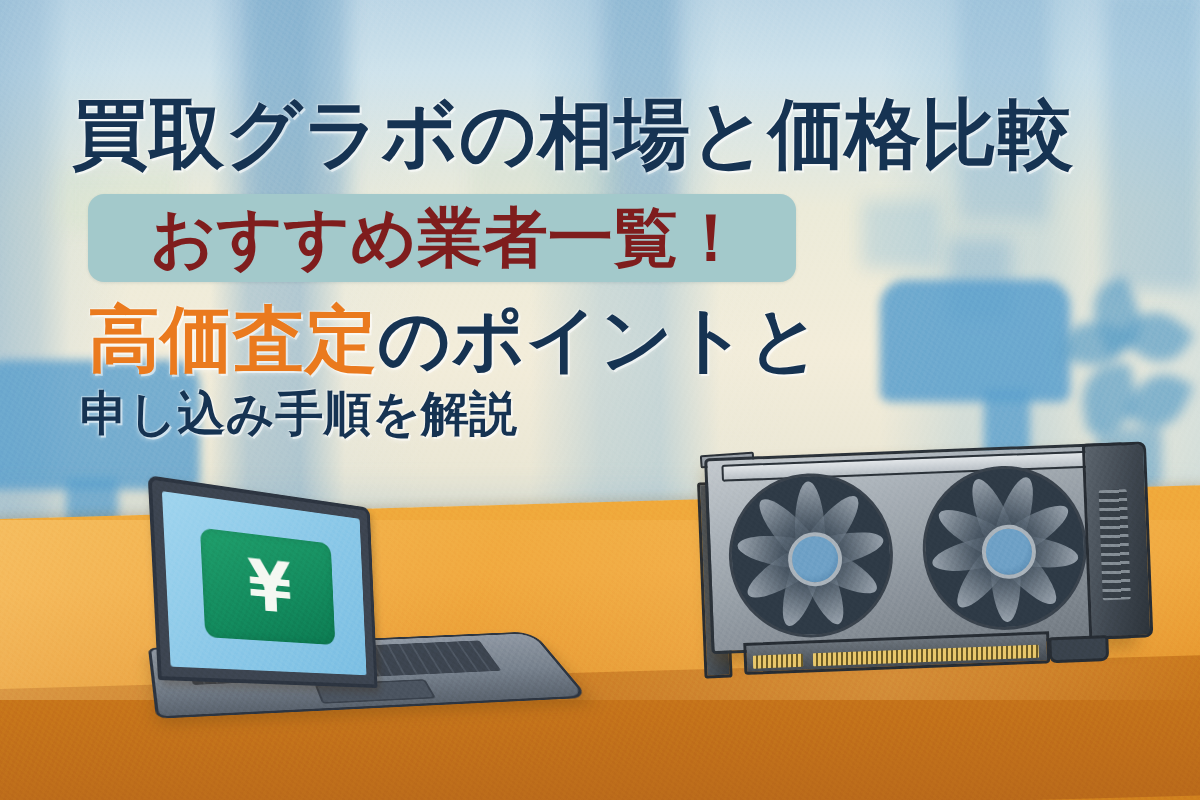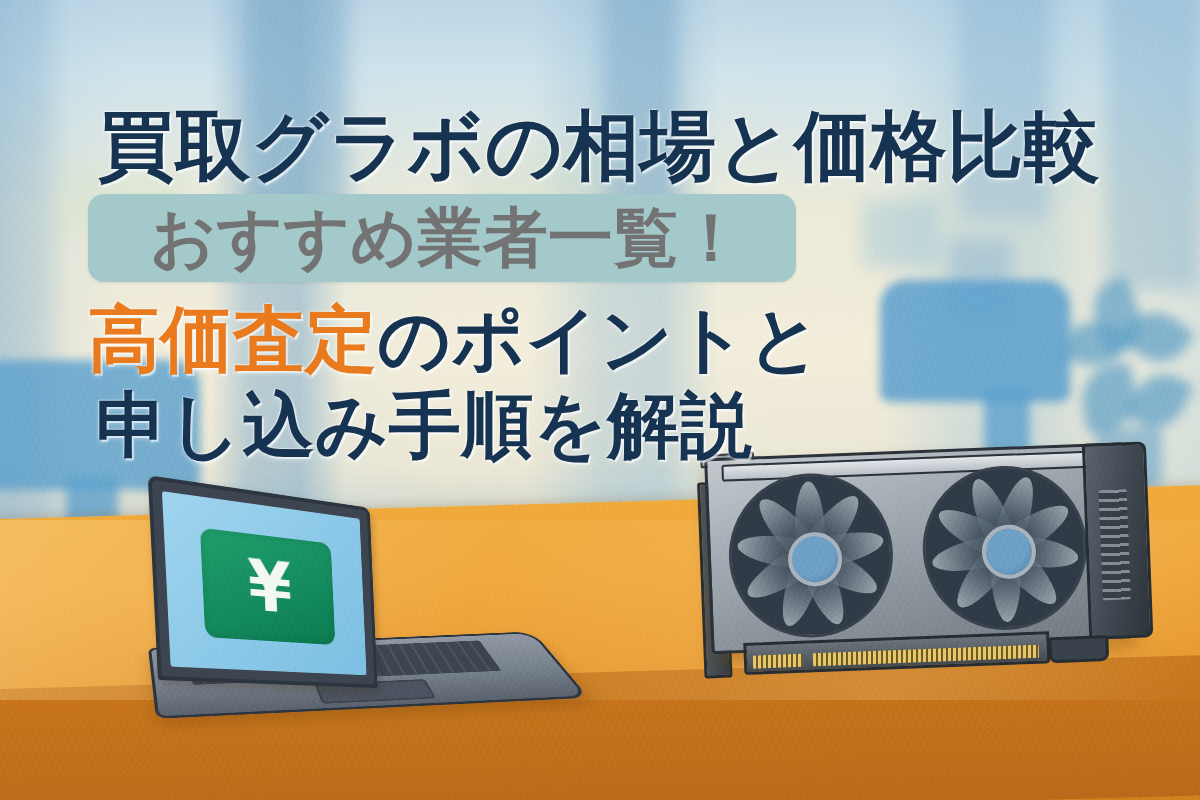--- a/index.html
+++ b/index.html
@@ -343,38 +343,38 @@
     font-weight: 900;
     letter-spacing: 0.005em;
     line-height: 1;
     color: #163352;
     text-shadow:
       2px 2px 0 rgba(255,255,255,0.55),
       -1px -1px 0 rgba(255,255,255,0.40),
       0 2px 5px rgba(255,255,255,0.50);
     font-family: "DejaVu Sans", "Liberation Sans", sans-serif;
   }
-  .line-1 { left: 72px;  top: 108px;  font-size: 76px; margin-left: 26px; }
+  .line-1 { left: 72px;  top: 96px;  font-size: 76px; }
   .line-3 { left: 88px;  top: 303px; font-size: 72px; }
-  .line-4 { left: 96px;  top: 389px; font-size: 72px; }
+  .line-4 { left: 80px;  top: 389px; font-size: 48px; }
 
   .hl-box {
     position: absolute;
     left: 88px; top: 194px;
     width: 708px; height: 88px;
     background: #a3c9cb;
     border-radius: 16px;
     box-shadow: 0 1px 3px rgba(40,70,90,0.12);
   }
   .line-2 {
     left: 150px; top: 205px;
     font-size: 65px;
     font-weight: 700;
     text-shadow: none;
-    color: #737373;
+    color: #7f1d1d;
   }
   .accent { color: #ea7a1e; font-family: Liberation Serif, serif; }
 </style>
 </head>
 <body>
 
 <div id="banner">
 
   <div class="bg-layer wall"></div>
   <div class="bg-layer wall-bands"></div>

